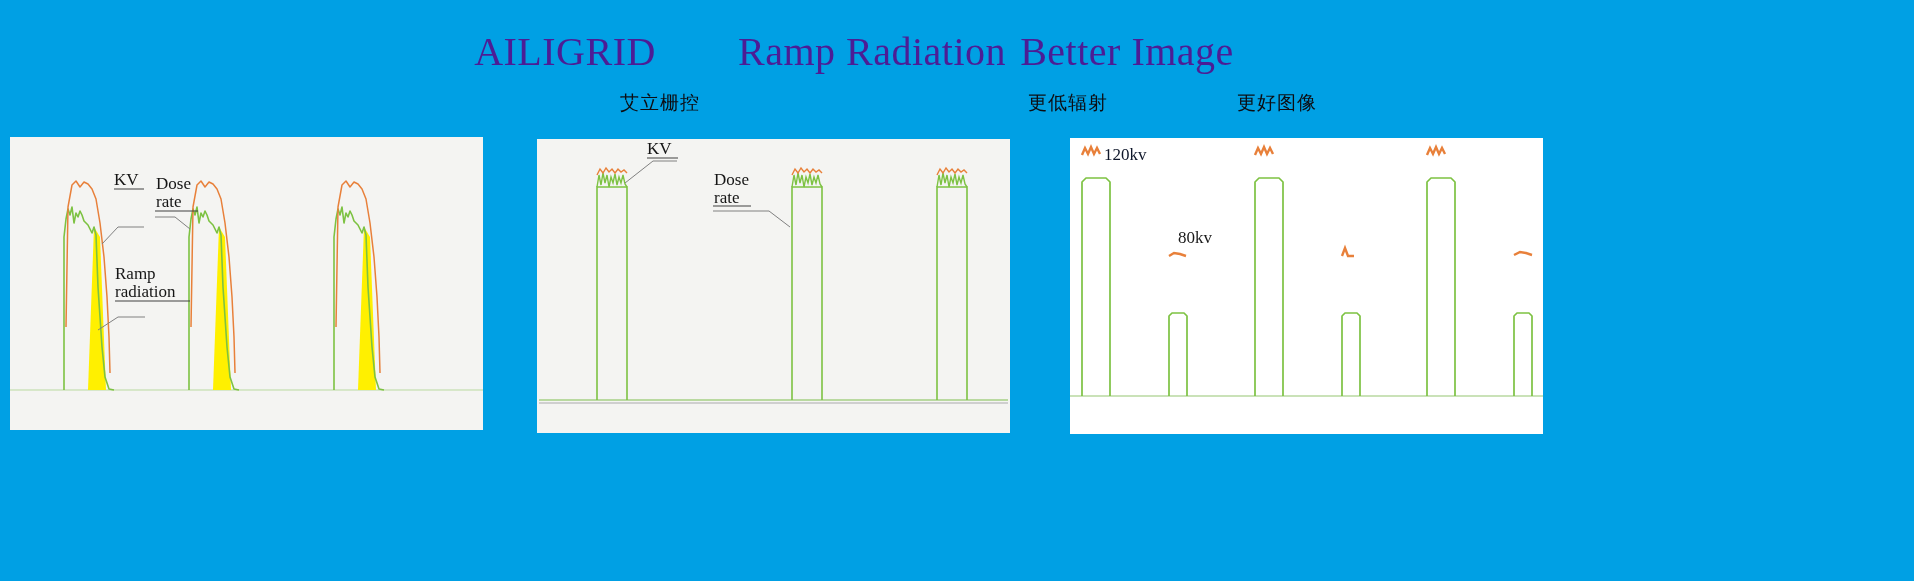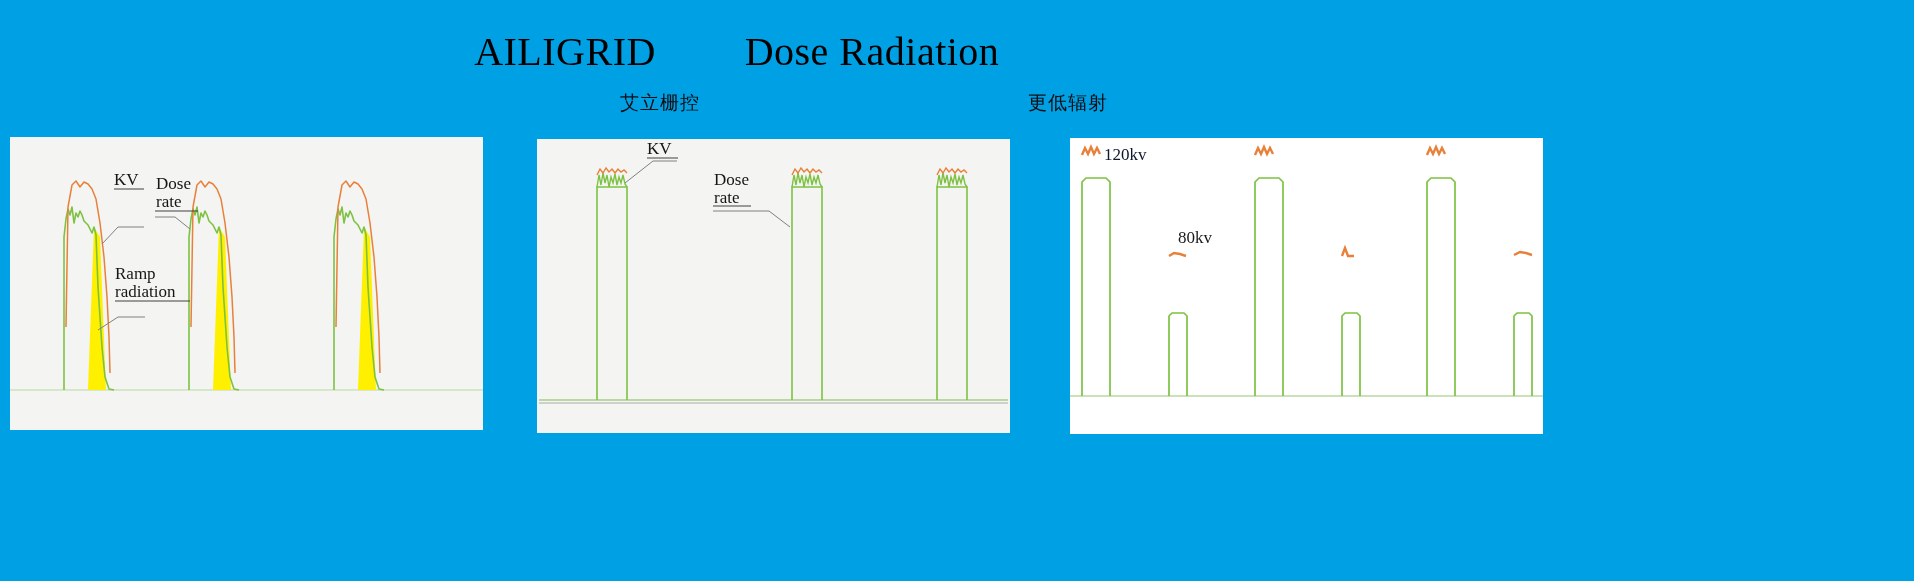--- a/index.html
+++ b/index.html
@@ -12,21 +12,21 @@
     position:relative;
   }
 
   
   #header {
     position:absolute; left:0; top:0; width:1914px; height:135px;
   }
   .hdr-col { position:absolute; text-align:center; }
   .hdr-en {
     font-family:"Liberation Serif", serif;
-    font-size:40px; color:#000000; line-height:1;
+    font-size:40px; color:#4c1d95; line-height:1;
     white-space:nowrap; letter-spacing:0.5px;
   }
   .hdr-cn {
     font-family:"DejaVu Sans", sans-serif;
     font-size:19px; color:#0d0d12; margin-top:18px;
     white-space:nowrap; letter-spacing:1px;text-align:right;
   }
   #hdr-col-0 { left:430px; top:32px; width:270px; }
   #hdr-col-1 { left:636px; top:32px; width:472px; }
   #hdr-col-2 { left:937px; top:32px; width:380px; }
@@ -52,24 +52,28 @@
 <body>
 
 <div id="header">
 
   <div class="hdr-col" id="hdr-col-0">
     <div class="hdr-en">AILIGRID</div>
     <div class="hdr-cn">艾立栅控</div>
   </div>
 
   <div class="hdr-col" id="hdr-col-1">
-    <div class="hdr-en">Dose Radiation</div>
+    <div class="hdr-en">Ramp Radiation</div>
     <div class="hdr-cn">更低辐射</div>
   </div>
 
+  <div class="hdr-col" id="hdr-col-2">
+    <div class="hdr-en">Better Image</div>
+    <div class="hdr-cn">更好图像</div>
+  </div>
 
 </div>
 
 <div class="panel" id="panel-0">
   <div class="panel-plot">
     <svg viewBox="0 0 473 293" preserveAspectRatio="none">
 
       <line x1="0" y1="253" x2="473" y2="253" stroke="#b9d9a0" stroke-width="1"></line>
 
       <path d="M 78,253 L 84,90 L 90,100 L 96,253 Z" fill="#fff000" stroke="none"></path>

